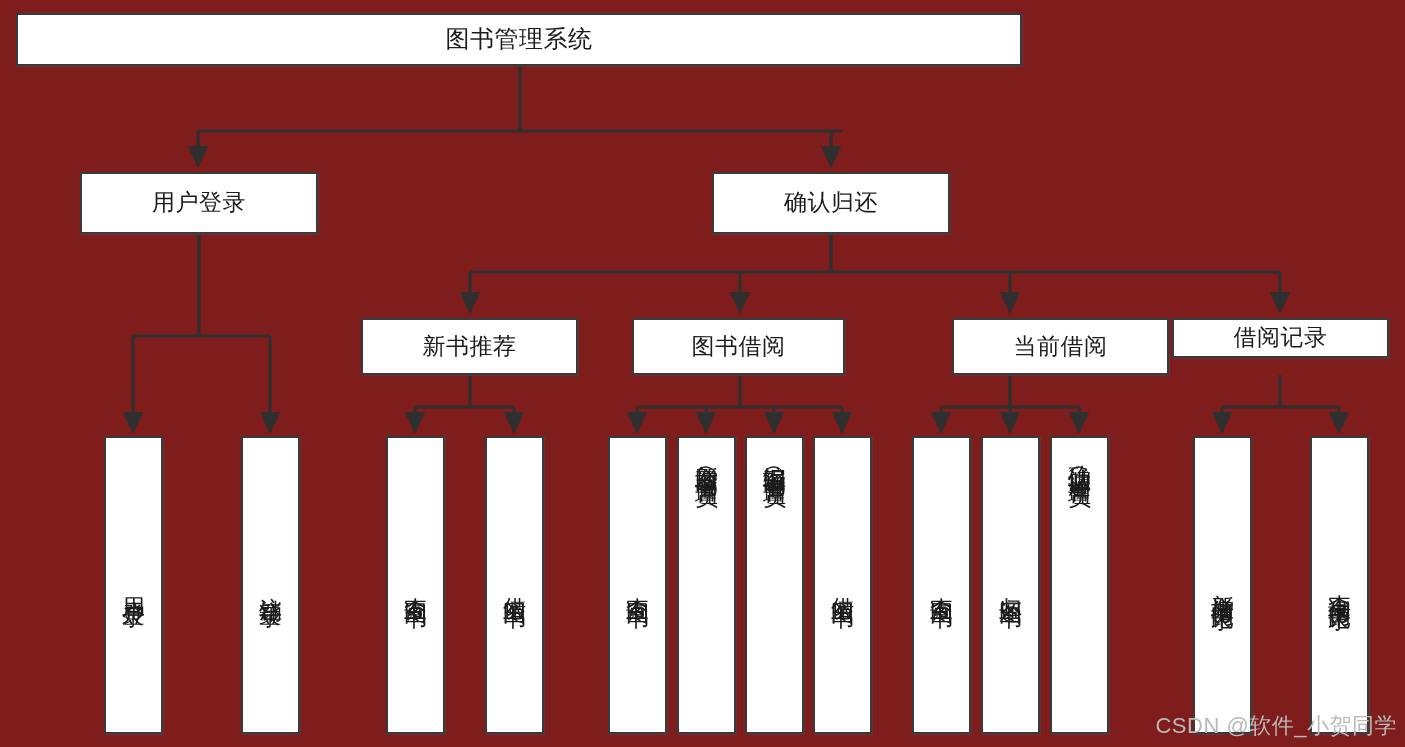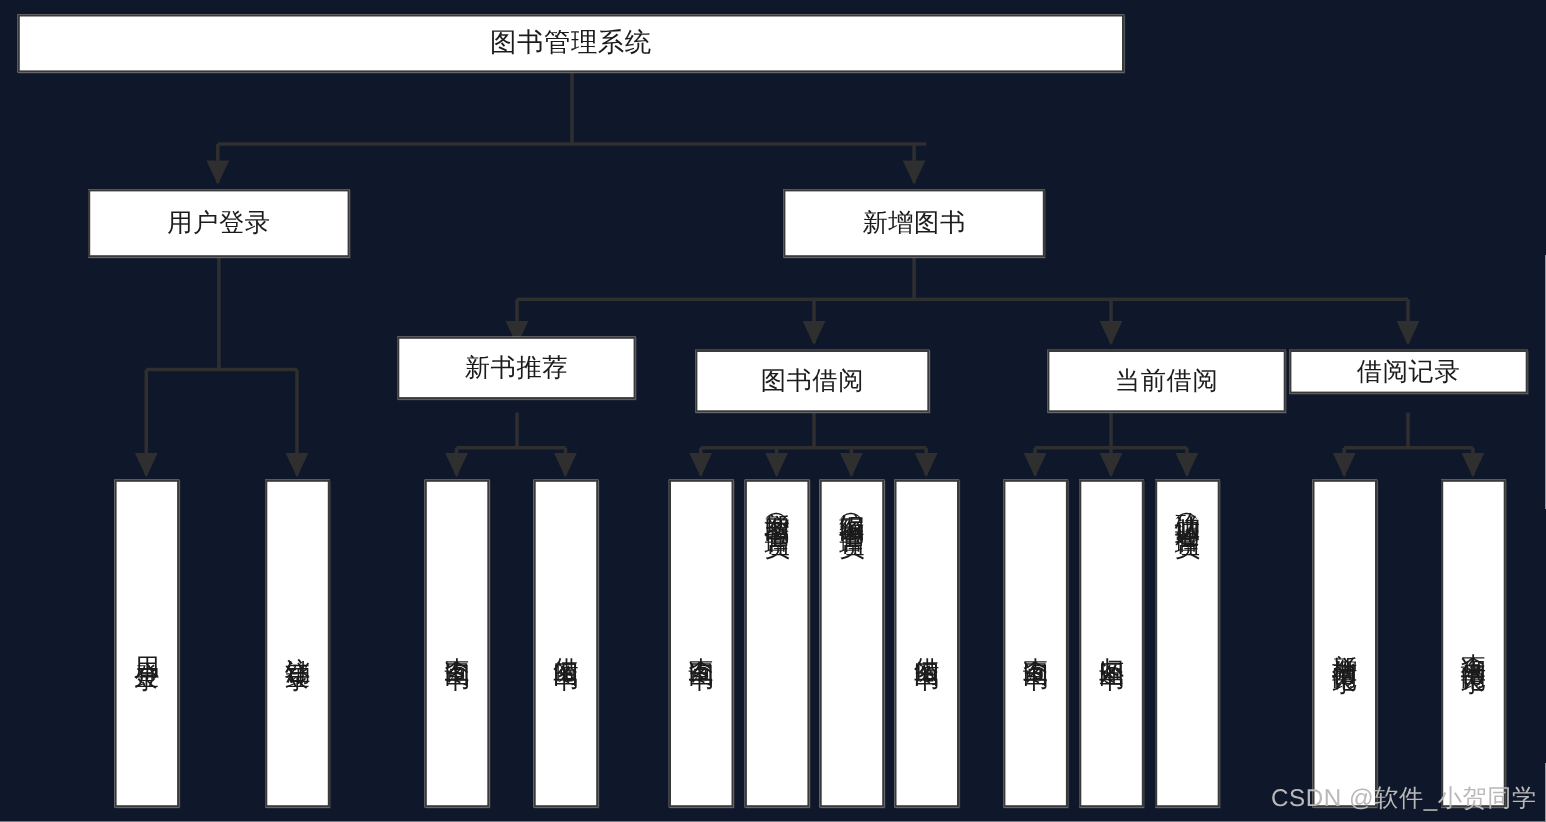--- a/index.html
+++ b/index.html
@@ -7,21 +7,21 @@
     padding: 0;
     background: #ffffff;
   }
   body {
     font-family: "Liberation Sans", "DejaVu Sans", sans-serif;
   }
   #stage {
     position: relative;
     width: 1405px;
     height: 747px;
-    background: #0f172a;
+    background: #7f1d1d;
     overflow: hidden;
   }
   #wires {
     position: absolute;
     left: 0;
     top: 0;
     width: 1405px;
     height: 747px;
     pointer-events: none;
   }
@@ -134,24 +134,24 @@
   </svg>
 
   <div class="node horiz root" style="left:16px; top:13px; width:1006px; height:53px;">
     <span class="lbl">图书管理系统</span>
   </div>
 
   <div class="node horiz" style="left:80px; top:172px; width:238px; height:62px;">
     <span class="lbl">用户登录</span>
   </div>
   <div class="node horiz" style="left:712px; top:172px; width:238px; height:62px;">
-    <span class="lbl">新增图书</span>
-  </div>
-
-  <div class="node horiz" style="left:361px; top:306px; width:217px; height:57px;">
+    <span class="lbl">确认归还</span>
+  </div>
+
+  <div class="node horiz" style="left:361px; top:318px; width:217px; height:57px;">
     <span class="lbl">新书推荐</span>
   </div>
   <div class="node horiz" style="left:632px; top:318px; width:213px; height:57px;">
     <span class="lbl">图书借阅</span>
   </div>
   <div class="node horiz" style="left:952px; top:318px; width:217px; height:57px;">
     <span class="lbl">当前借阅</span>
   </div>
   <div class="node horiz" style="left:1172px; top:318px; width:217px; height:40px;">
     <span class="lbl">借阅记录</span>

